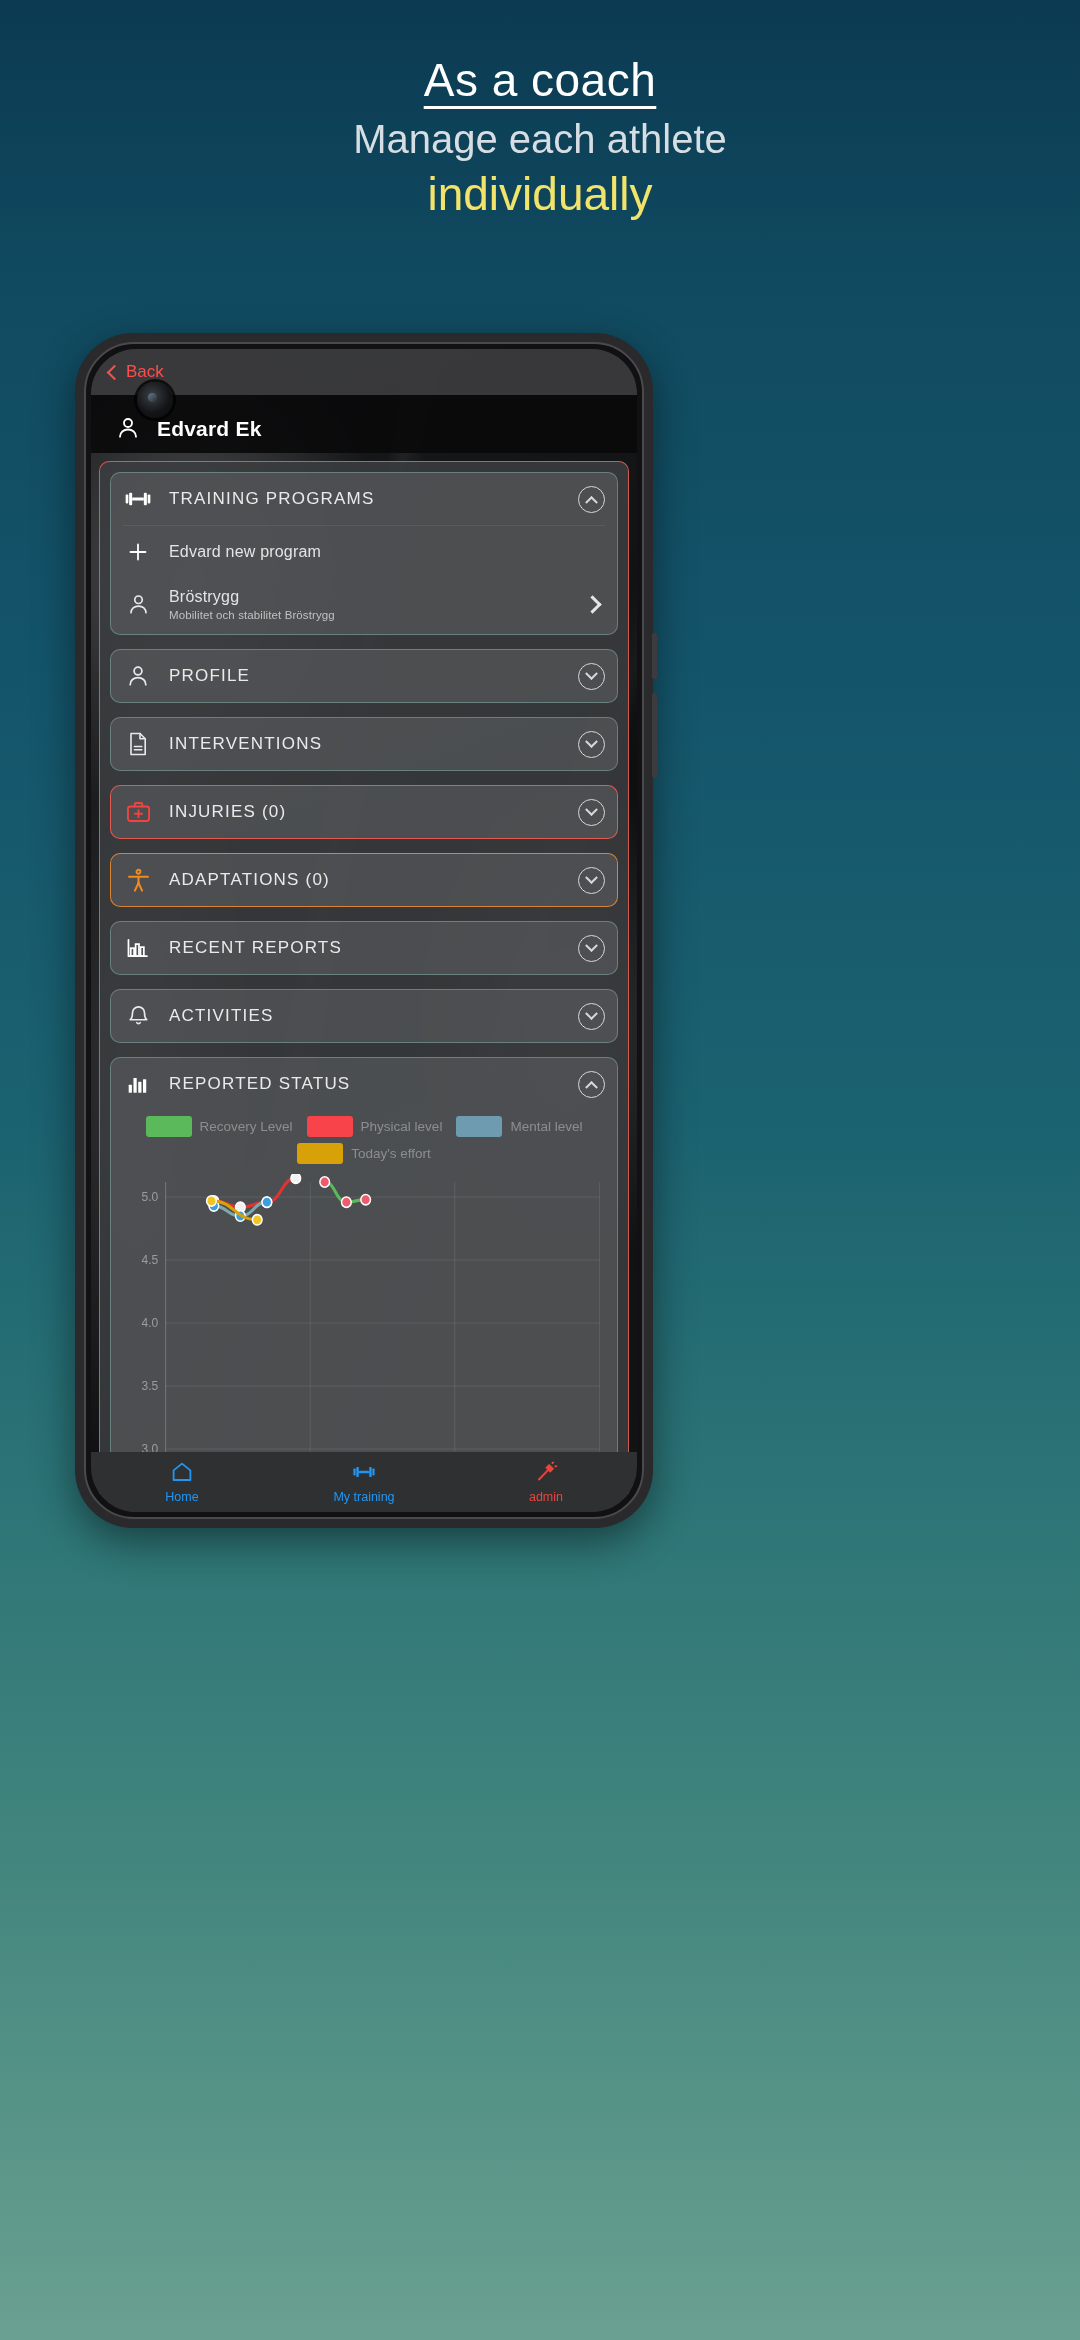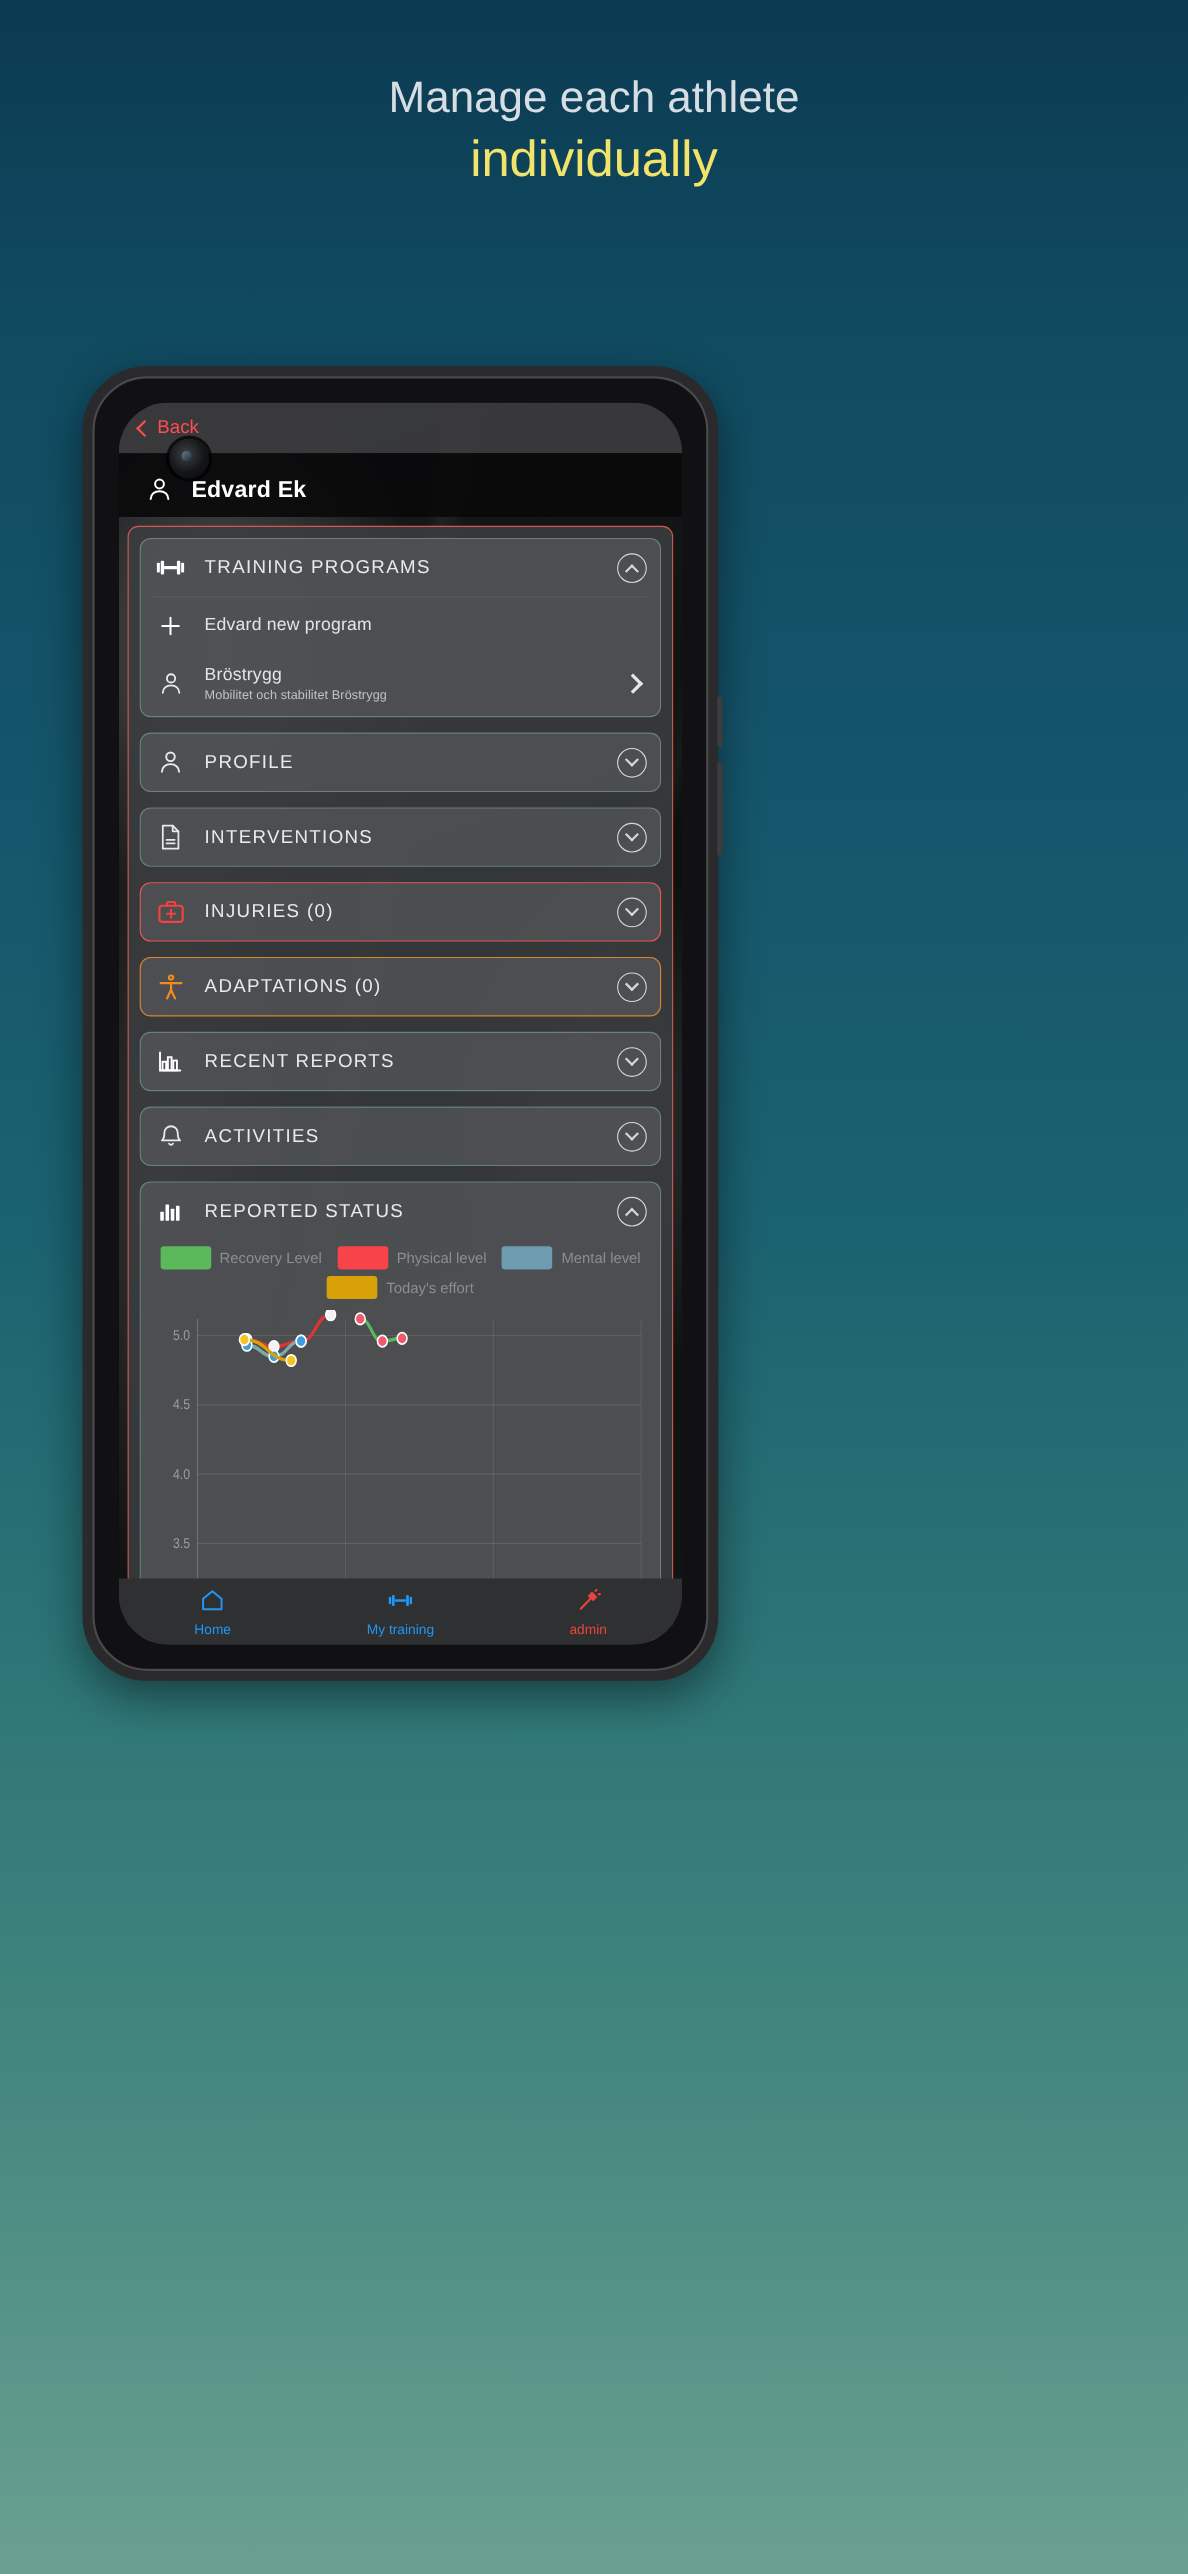--- a/index.html
+++ b/index.html
@@ -57,21 +57,21 @@
     width: 578px; height: 1195px;
     border-radius: 58px;
     background: #2a2a2c;
     padding: 9px;
     box-shadow: 0 14px 40px rgba(0,0,0,0.45);
   }
   .phone-inner {
     width: 100%; height: 100%;
     border-radius: 50px;
     background: #111113;
-    padding: 22px;
+    padding: 5px;
     border: 2px solid #4a4a4d;
   }
   .screen {
     position: relative;
     width: 100%; height: 100%;
     border-radius: 45px;
     overflow: hidden;
     background: #0c0c0d;
   }
   
@@ -229,20 +229,23 @@
   }
   .navitem { flex:1; text-align:center; }
   .navlabel { font-size: 12.5px; margin-top: 2px; display:block; }
   .nav-blue  { color: #2196f3; }
   .nav-red   { color: #e8453c; }
 </style>
 </head>
 <body>
 
 <div class="hero">
+  <div>
+    <span class="hero-line1">As a coach</span>
+  </div>
   <div class="hero-line2">Manage each athlete</div>
   <div class="hero-line3">individually</div>
 </div>
 
 <div class="phone">
   <div class="btn-side b1"></div>
   <div class="btn-side b2"></div>
   <div class="phone-inner">
     <div class="screen">
       <div class="screen-bg"></div>

